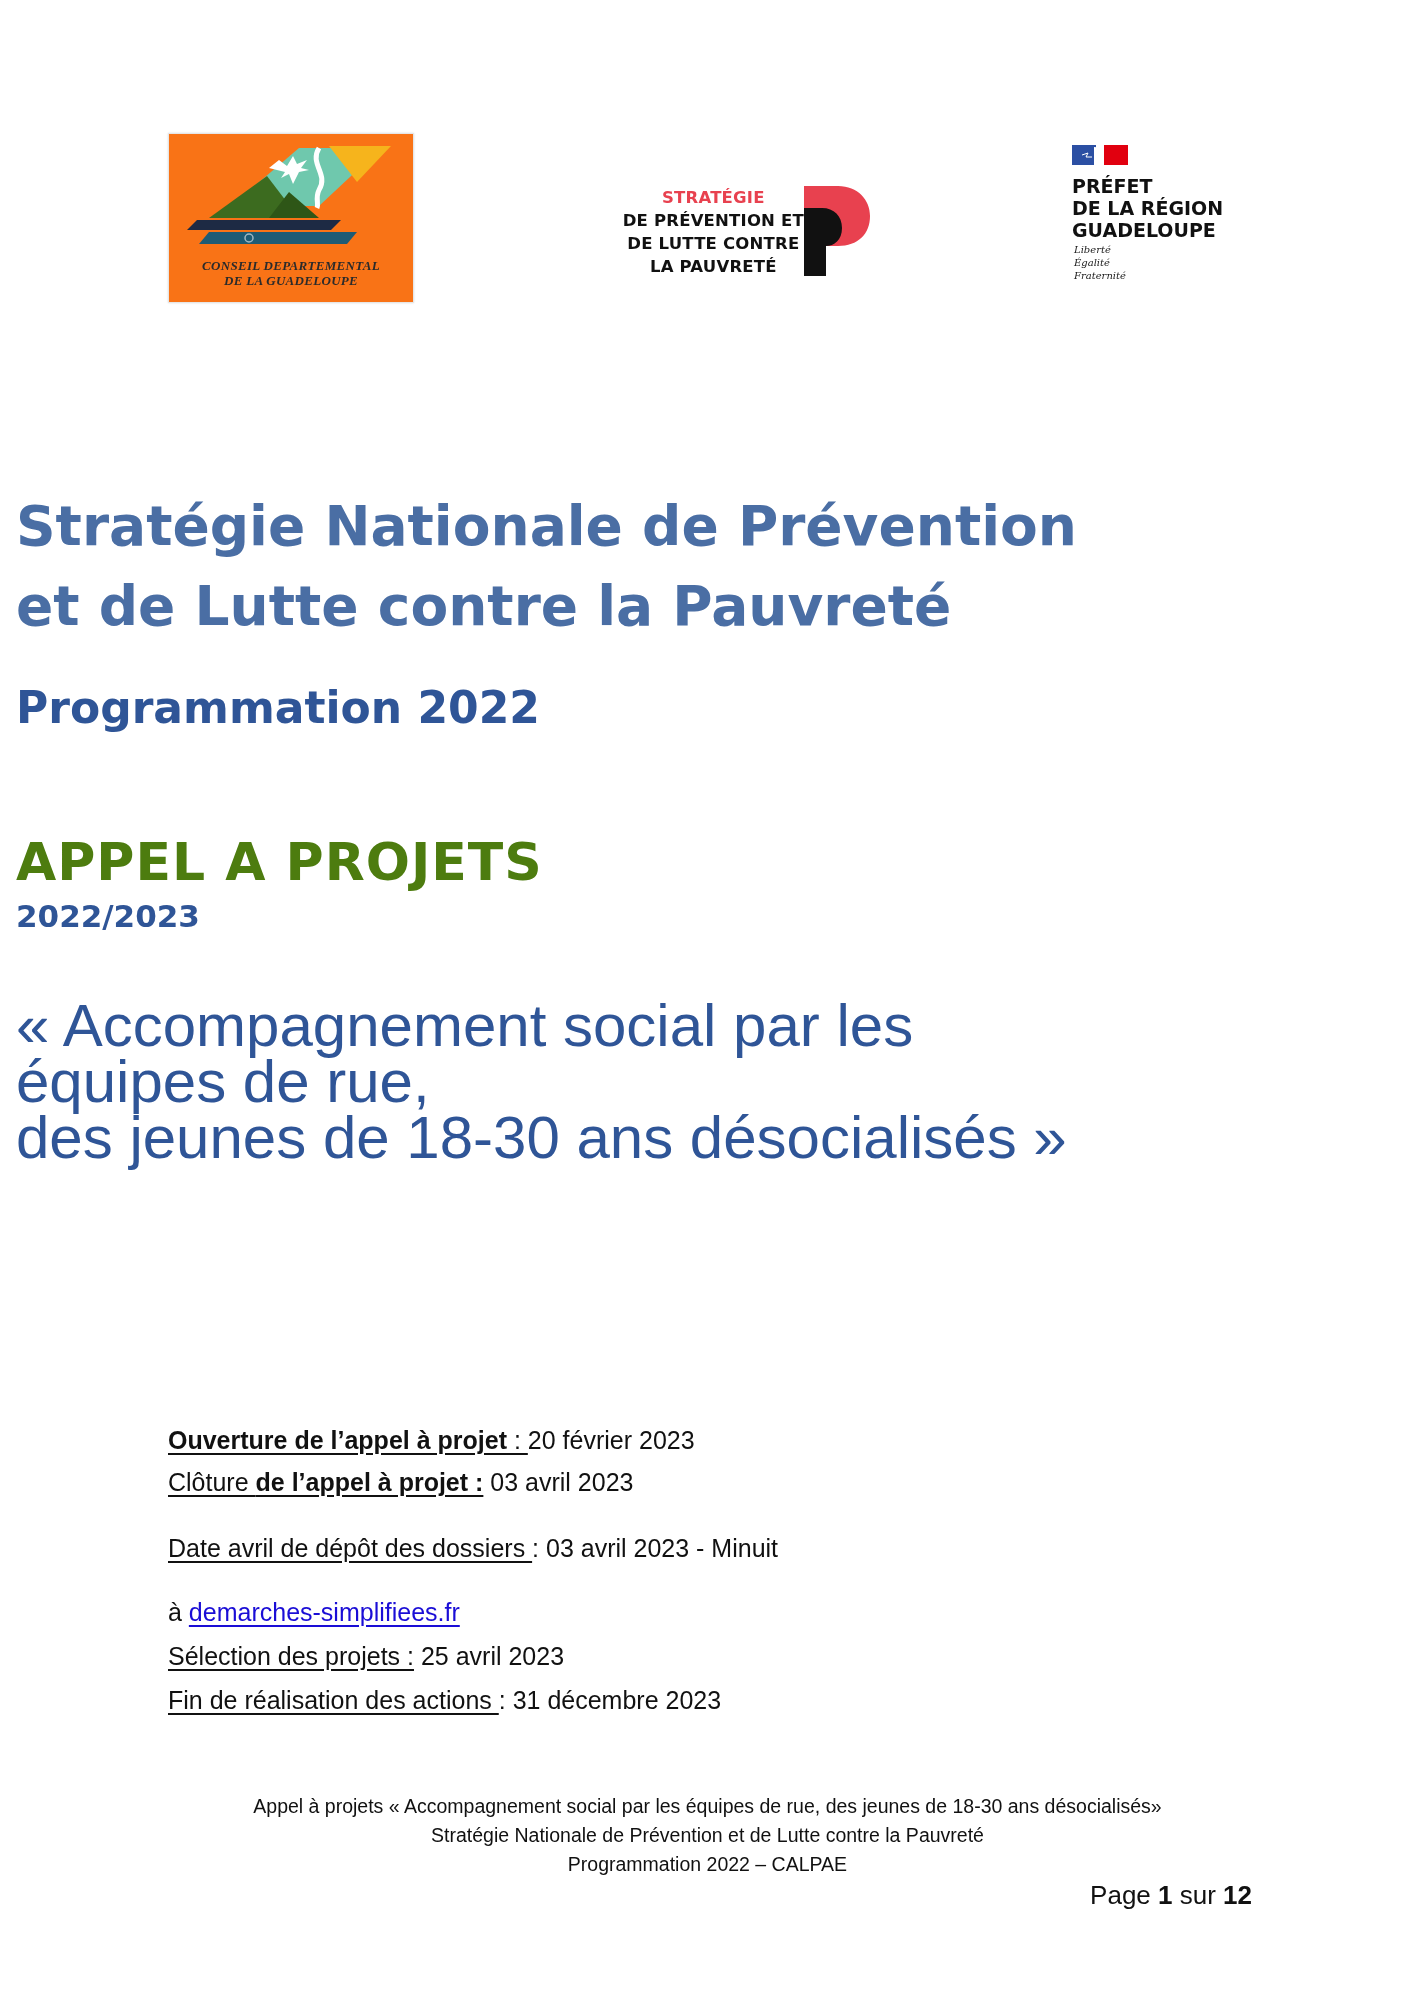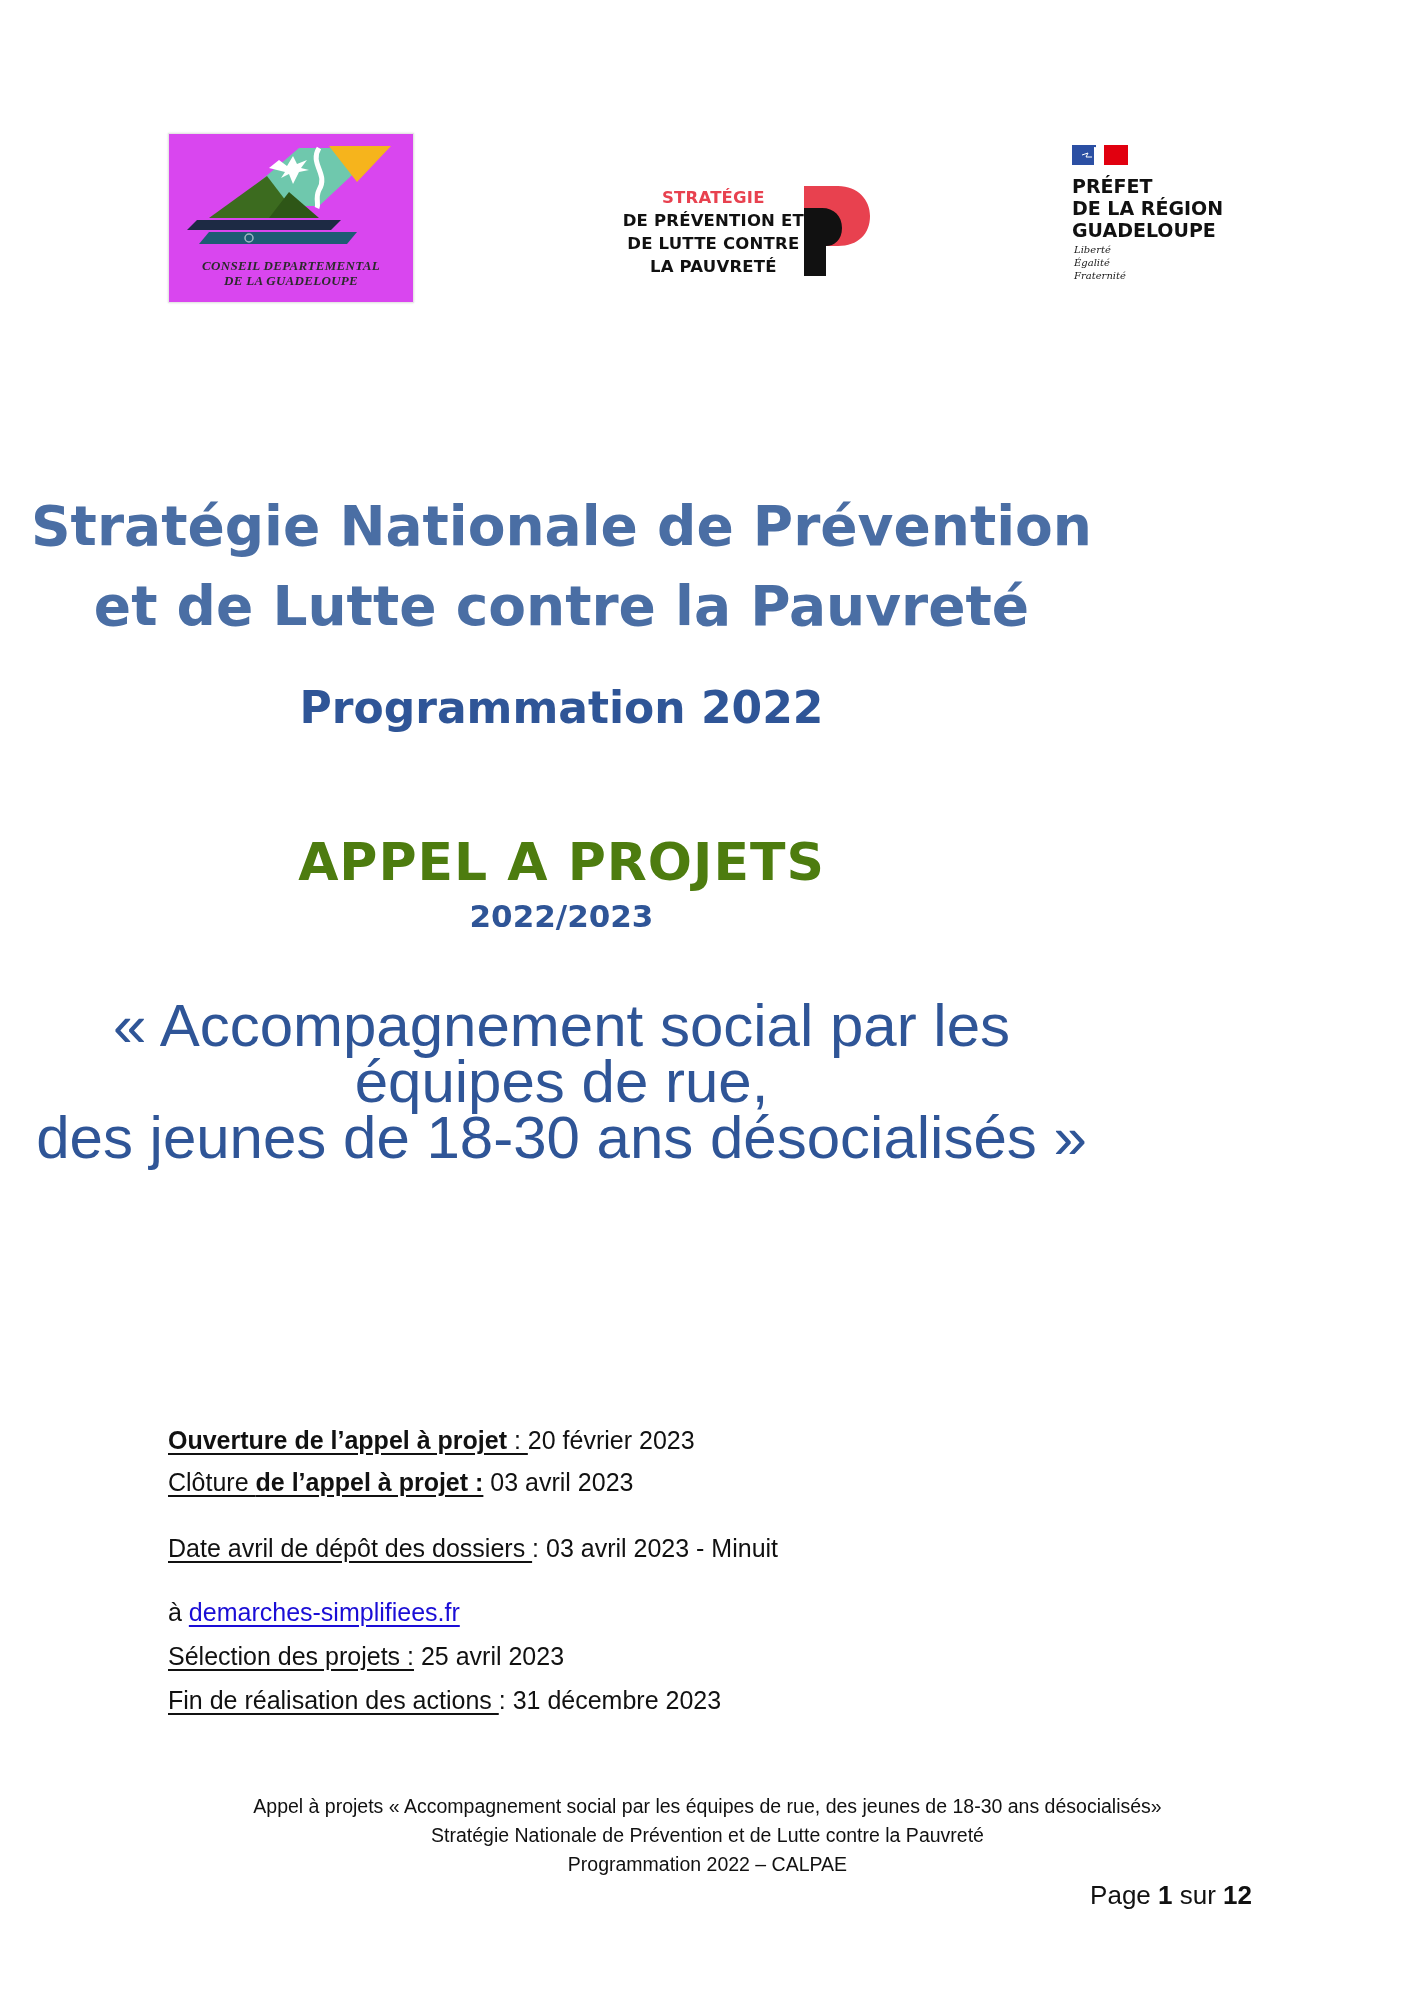--- a/index.html
+++ b/index.html
@@ -1,36 +1,36 @@
 <!DOCTYPE html>
 <html><head>
 <meta charset="utf-8">
 <style>
   html, body { margin: 0; padding: 0; background: #ffffff; }
   body { width: 1415px; height: 2000px; position: relative; overflow: hidden; font-family: "Liberation Sans", sans-serif; }
 
   
-  .logo-cd { position: absolute; left: 168px; top: 133px; width: 244px; height: 168px; border: 1px solid #e6e6e6; box-shadow: 0 0 2px #ddd; background: #d946ef; }
+  .logo-cd { position: absolute; left: 168px; top: 133px; width: 244px; height: 168px; border: 1px solid #e6e6e6; box-shadow: 0 0 2px #ddd; background: #f97316; }
   .logo-cd svg { position: absolute; left: 0; top: 0; }
   .logo-cd .cd-text { position: absolute; left: 0; width: 100%; text-align: center; font-family: "Liberation Serif", serif; font-style: italic; font-weight: bold; font-size: 13px; color: #2b2b2b; letter-spacing: 0.3px; line-height: 15px; }
   .logo-cd .cd-text.l1 { top: 124px; }
   .logo-cd .cd-text.l2 { top: 139px; }
 
   .logo-sp { position: absolute; left: 620px; top: 180px; width: 260px; height: 100px; }
   .logo-sp .sp-lines { position: absolute; right: 76px; top: 6px; text-align: center; font-family: "DejaVu Sans", sans-serif; font-weight: bold; font-size: 16.5px; line-height: 23px; color: #111; letter-spacing: 0.2px; }
   .logo-sp .sp-lines .red { color: #e8414f; }
   .logo-sp svg { position: absolute; right: 10px; top: 6px; }
 
   .logo-pref { position: absolute; left: 1072px; top: 145px; width: 190px; height: 150px; }
   .logo-pref .flag { position: absolute; left: 0; top: 0; }
   .logo-pref .pref-lines { position: absolute; left: 0; top: 30px; font-family: "DejaVu Sans", sans-serif; font-weight: bold; font-size: 19px; line-height: 22px; color: #111; }
   .logo-pref .motto { position: absolute; left: 2px; top: 98px; font-family: "DejaVu Serif", serif; font-style: italic; font-size: 10px; line-height: 13px; color: #222; }
 
   
-  .center { position: absolute; left: 0; width: 1123px; text-align: center; }
+  .center { position: absolute; left: 16px; width: 1123px; text-align: left; }
   .title-main { top: 486px; font-family: "DejaVu Sans", sans-serif; font-weight: bold; font-size: 55px; line-height: 80px; color: #4a6ea4; letter-spacing: 0px; }
   .title-prog { top: 680px; font-family: "DejaVu Sans", sans-serif; font-weight: bold; font-size: 44px; line-height: 56px; color: #2f5597; }
   .title-appel { top: 830px; font-family: "DejaVu Sans", sans-serif; font-weight: bold; font-size: 52px; line-height: 64px; color: #4d7c0f; letter-spacing: 1px; }
   .title-years { top: 896px; font-family: "DejaVu Sans", sans-serif; font-weight: bold; font-size: 31px; line-height: 40px; color: #2f5597; }
   .title-theme { top: 998px; font-family: "Liberation Sans", sans-serif; font-size: 60px; line-height: 56px; color: #2f5597; }
 
   
   .dates { position: absolute; left: 168px; top: 1424px; font-family: "Liberation Sans", sans-serif; font-size: 25px; color: #111; }
   .dates .row { position: absolute; left: 0; white-space: nowrap; line-height: 32px; }
   .u { text-decoration: underline; text-underline-offset: 4px; }

